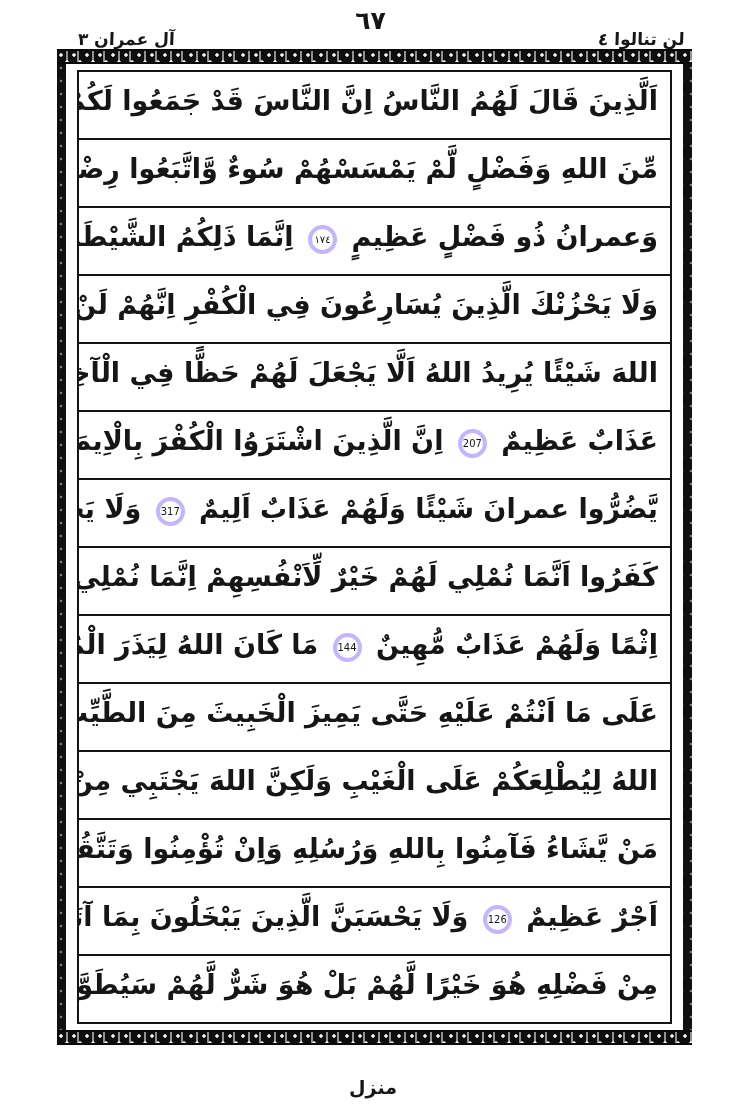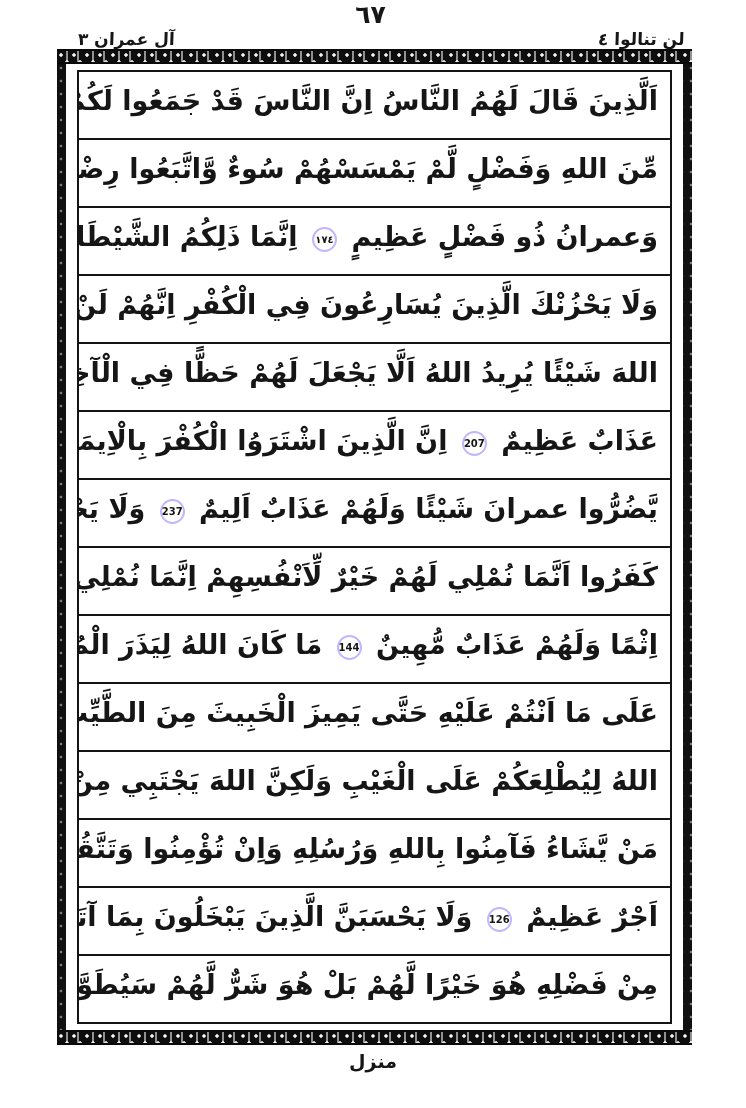--- a/index.html
+++ b/index.html
@@ -16,21 +16,21 @@
     position:absolute;top:8px;left:78px;right:62px;height:40px;
     display:flex;justify-content:space-between;align-items:flex-end;
     direction:ltr;
   }
   .corner-label{
     font-size:17px;font-weight:bold;direction:rtl;
     letter-spacing:0;line-height:1;transform:skewX(-2deg);
   }
   .page-number{
     position:absolute;left:50%;transform:translateX(-58%);
-    top:2px;font-size:25px;font-weight:bold;line-height:1;text-align:right;
+    top:8px;font-size:25px;font-weight:bold;line-height:1;text-align:right;
   }
   
   .frame{
     position:absolute;left:57px;top:49px;width:635px;height:996px;
     box-sizing:border-box;
     background-color:#101010;
     background-image:radial-gradient(circle at 4px 6px, rgba(255,255,255,.45) 1px, transparent 1.7px);
     background-size:9px 13px;
     padding:15px 9px;
   }
@@ -65,29 +65,29 @@
     padding:0 12px;
     font-size:27px;font-weight:bold;
     line-height:58px;
     white-space:nowrap;
     overflow:hidden;
   }
   .line-row:last-child{border-bottom:none;}
   .seg{letter-spacing:.5px;}
   .ayah-marker{
     display:inline-block;width:21px;height:21px;
-    border:2px solid #c4b5fd;border-radius:50%;
-    font-size:10px;font-weight:bold;line-height:21px;
+    border:4px solid #c4b5fd;border-radius:50%;
+    font-size:10px;font-weight:normal;line-height:21px;
     text-align:center;text-align-last:center;
     vertical-align:3px;margin:0 5px;
     letter-spacing:0;white-space:nowrap;
   }
   
   .footer-catchword{
-    position:absolute;top:1050px;left:0;width:746px;
+    position:absolute;top:1076px;left:0;width:746px;
     text-align:center;font-size:19px;font-weight:bold;direction:rtl;
   }
 </style>
 </head>
 <body>
 
 <div class="page" style="color: rgb(22, 22, 22); background: rgb(255, 255, 255);">
 
   <div class="header">
     <span class="corner-label">آل عمران ٣</span>
@@ -99,21 +99,21 @@
     <div class="band band-top"></div>
     <div class="band band-bottom"></div>
     <div class="gap">
       <div class="textbox">
           <div class="line-row"><span class="seg">اَلَّذِينَ قَالَ لَهُمُ النَّاسُ اِنَّ النَّاسَ قَدْ جَمَعُوا لَكُمْ فَاخْشَوْهُمْ</span> </div>
           <div class="line-row"><span class="seg">مِّنَ اللهِ وَفَضْلٍ لَّمْ يَمْسَسْهُمْ سُوءٌ وَّاتَّبَعُوا رِضْوَانَ اللهِ</span> </div>
           <div class="line-row"><span class="seg">وَعمرانُ ذُو فَضْلٍ عَظِيمٍ</span> <span class="ayah-marker">١٧٤</span> <span class="seg">اِنَّمَا ذَلِكُمُ الشَّيْطَانُ يُخَوِّفُ</span> </div>
           <div class="line-row"><span class="seg">وَلَا يَحْزُنْكَ الَّذِينَ يُسَارِعُونَ فِي الْكُفْرِ اِنَّهُمْ لَنْ يَّضُرُّوا</span> </div>
           <div class="line-row"><span class="seg">اللهَ شَيْئًا يُرِيدُ اللهُ اَلَّا يَجْعَلَ لَهُمْ حَظًّا فِي الْآخِرَةِ وَلَهُمْ</span> </div>
           <div class="line-row"><span class="seg">عَذَابٌ عَظِيمٌ</span> <span class="ayah-marker">207</span> <span class="seg">اِنَّ الَّذِينَ اشْتَرَوُا الْكُفْرَ بِالْاِيمَانِ لَنْ</span> </div>
-          <div class="line-row"><span class="seg">يَّضُرُّوا عمرانَ شَيْئًا وَلَهُمْ عَذَابٌ اَلِيمٌ</span> <span class="ayah-marker">237</span> <span class="seg">وَلَا يَحْسَبَنَّ الَّذِينَ</span> </div>
+          <div class="line-row"><span class="seg">يَّضُرُّوا عمرانَ شَيْئًا وَلَهُمْ عَذَابٌ اَلِيمٌ</span> <span class="ayah-marker">317</span> <span class="seg">وَلَا يَحْسَبَنَّ الَّذِينَ</span> </div>
           <div class="line-row"><span class="seg">كَفَرُوا اَنَّمَا نُمْلِي لَهُمْ خَيْرٌ لِّاَنْفُسِهِمْ اِنَّمَا نُمْلِي لَهُمْ لِيَزْدَادُوا</span> </div>
           <div class="line-row"><span class="seg">اِثْمًا وَلَهُمْ عَذَابٌ مُّهِينٌ</span> <span class="ayah-marker">144</span> <span class="seg">مَا كَانَ اللهُ لِيَذَرَ الْمُؤْمِنِينَ</span> </div>
           <div class="line-row"><span class="seg">عَلَى مَا اَنْتُمْ عَلَيْهِ حَتَّى يَمِيزَ الْخَبِيثَ مِنَ الطَّيِّبِ وَمَا كَانَ</span> </div>
           <div class="line-row"><span class="seg">اللهُ لِيُطْلِعَكُمْ عَلَى الْغَيْبِ وَلَكِنَّ اللهَ يَجْتَبِي مِنْ رُّسُلِهِ</span> </div>
           <div class="line-row"><span class="seg">مَنْ يَّشَاءُ فَآمِنُوا بِاللهِ وَرُسُلِهِ وَاِنْ تُؤْمِنُوا وَتَتَّقُوا فَلَكُمْ</span> </div>
           <div class="line-row"><span class="seg">اَجْرٌ عَظِيمٌ</span> <span class="ayah-marker">126</span> <span class="seg">وَلَا يَحْسَبَنَّ الَّذِينَ يَبْخَلُونَ بِمَا آتَاهُمُ اللهُ</span> </div>
           <div class="line-row"><span class="seg">مِنْ فَضْلِهِ هُوَ خَيْرًا لَّهُمْ بَلْ هُوَ شَرٌّ لَّهُمْ سَيُطَوَّقُونَ</span> </div>
         </div>
     </div>
   </div>

